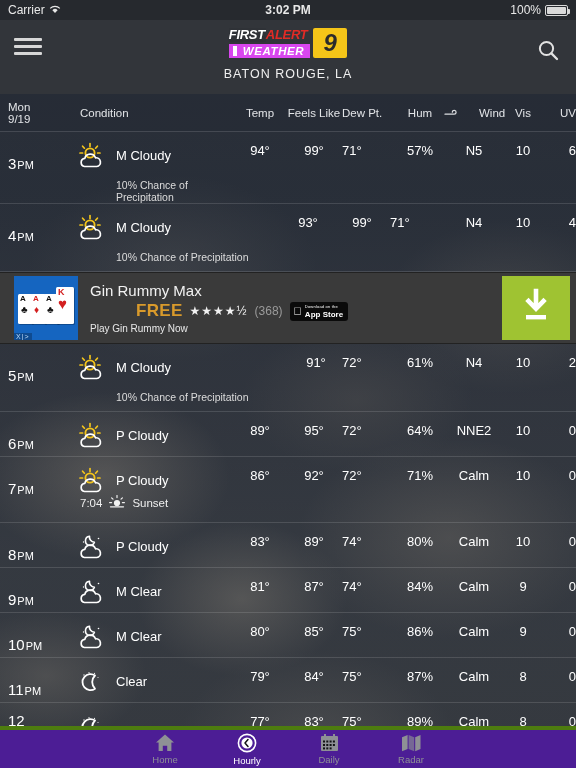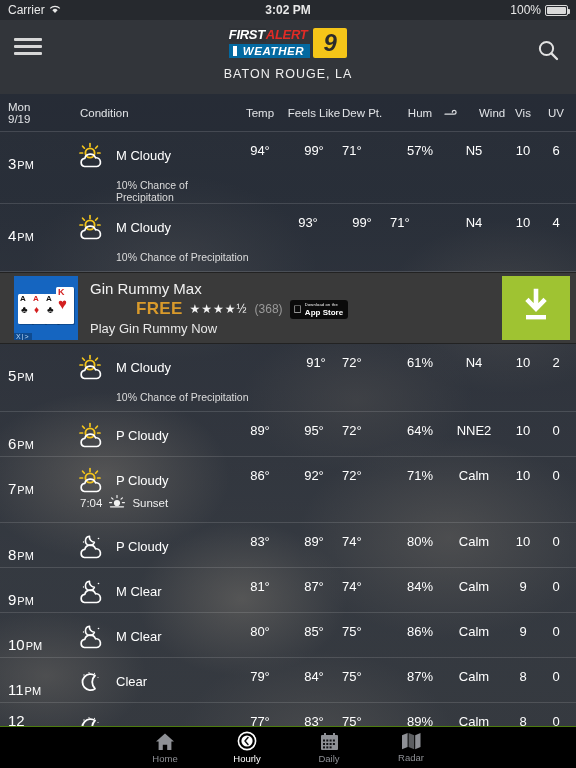--- a/index.html
+++ b/index.html
@@ -56,21 +56,21 @@
     padding-top:10px;
   }
   .hamburger { width:56px; display:flex; flex-direction:column; gap:4px; align-items:center; justify-content:center; margin-top:8px; cursor:pointer; }
   .hamburger span { display:block; width:28px; height:3px; background:#d7d7d7; border-radius:1px; }
   .logo-wrap { position:absolute; left:0; right:0; top:8px; display:flex; flex-direction:column; align-items:center; gap:6px; }
   .logo { display:flex; align-items:stretch; height:30px; }
   .logo-text { display:flex; flex-direction:column; justify-content:center; }
   .logo-row1 { display:flex; height:14px; }
   .logo-first { background:#2f3237; color:#fff; font-weight:bold; font-size:13px; letter-spacing:-.3px; line-height:14px; font-style:italic; padding-right:1px; }
   .logo-alert { color:#e12b26; font-weight:bold; font-size:13px; letter-spacing:-.3px; line-height:14px; font-style:italic; }
-  .logo-row2 { background:#0369a1; margin-top:2px; height:14px; display:flex; align-items:center; justify-content:center; padding:0 6px 0 14px; position:relative; }
+  .logo-row2 { background:#d946ef; margin-top:2px; height:14px; display:flex; align-items:center; justify-content:center; padding:0 6px 0 14px; position:relative; }
   .logo-row2::before { content:""; position:absolute; left:4px; top:2px; width:4px; height:10px; background:#fff; }
   .logo-weather { color:#fff; font-weight:bold; font-size:11.5px; letter-spacing:.6px; line-height:12px; font-style:italic; }
   .logo-nine { width:34px; margin-left:3px; background:#f5c518; color:#2b2b2b; display:flex; align-items:center; justify-content:center; font-weight:bold; font-size:24px; border-radius:2px; font-style:italic; }
   .city { font-size:12.5px; color:#f0f0f0; letter-spacing:1px; margin-top:3px; }
   .search-btn { margin-left:auto; width:56px; display:flex; align-items:center; justify-content:center; margin-top:8px; cursor:pointer; }
 
   
   .thead {
     flex:0 0 38px; height:38px;
     display:flex; align-items:center;
@@ -81,21 +81,21 @@
   .col-time { width:72px; padding-left:8px; }
   .col-time .d1 { display:block; line-height:12px; font-size:11.5px; }
   .col-time .d2 { display:block; line-height:12px; font-size:11.5px; }
   .col-cond { flex:1; padding-left:8px; }
   .col-n { width:52px; text-align:center; }
   .col-fl { width:56px; text-align:center; }
   .col-dp { width:54px; text-align:left; }
   .col-hum { width:48px; text-align:center; }
   .col-wind { width:60px; text-align:center; }
   .col-vis { width:38px; text-align:center; }
-  .col-uv { width:34px; text-align:center; padding-right:6px; }
+  .col-uv { width:34px; text-align:right; }
   .wind-h { display:inline-flex; gap:20px; justify-content:center; }
 
   
   .rows { flex:1; overflow:hidden; }
   .row {
     display:flex; align-items:flex-start;
     border-bottom:1px solid rgba(255,255,255,.13);
     position:relative;
     min-height:45px;
     padding-top:9px;
@@ -138,29 +138,29 @@
   .ad-title { font-size:15px; color:#f2f2f2; }
   .ad-mid { display:flex; align-items:center; gap:7px; }
   .ad-free { color:#d99a2b; font-size:17px; font-weight:bold; letter-spacing:.3px;padding-left:46px; }
   .ad-stars { color:#f2f2f2; font-size:12px; letter-spacing:1px; }
   .ad-count { color:#9a9a9a; font-size:12px; }
   .appstore { background:#0a0a0a; border-radius:3px; padding:2px 5px 2px 4px; display:flex; align-items:center; gap:3px; }
   .appstore .apple { font-size:11px; line-height:10px; color:#fff; }
   .appstore .as-txt { display:flex; flex-direction:column; line-height:6px; }
   .appstore .as1 { font-size:4px; color:#fff; letter-spacing:.2px; }
   .appstore .as2 { font-size:8px; color:#fff; font-weight:bold; line-height:9px; }
-  .ad-sub { font-size:13px; color:#e8e8e8; }
+  .ad-sub { font-size:10px; color:#e8e8e8; }
   .ad-cta { width:68px; height:64px; background:#9fc332; display:flex; align-items:center; justify-content:center; flex:0 0 68px; cursor:pointer; }
 
   
   .tabbar {
     flex:0 0 42px; height:42px;
-    background:#000000;
+    background:#4c1d95;
     display:flex; align-items:center; justify-content:center;
-    border-top:1px solid #4d7c0f;
+    border-top:4px solid #4d7c0f;
   }
   .tab { width:82px; display:flex; flex-direction:column; align-items:center; gap:2px; cursor:pointer; color:#8e9095; }
   .tab.active { color:#fff; }
   .tab-label { font-size:9.5px; }
   .tab svg { display:block; }
 </style>
 </head>
 <body>
 
 <div id="bg"></div>

